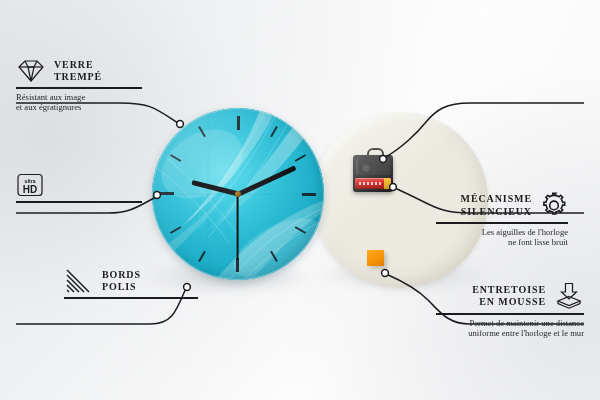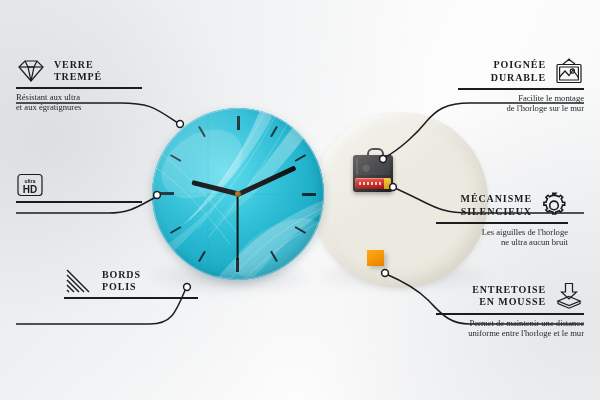--- a/index.html
+++ b/index.html
@@ -357,21 +357,21 @@
           <path d="M3,9 H27"></path>
           <path d="M9,3 L12,9 L15,23"></path>
           <path d="M21,3 L18,9 L15,23"></path>
           <path d="M12,9 H18"></path>
         </g>
       </svg>
       <div class="title">VERRE
 TREMPÉ</div>
     </div>
     <div class="rule"></div>
-    <div class="desc">Résistant aux ultra
+    <div class="desc">Résistant aux image
 et aux égratignures</div>
   </div>
 
   <div class="callout left" style="left:16px; top:172px; width:126px;">
     <div class="head">
       <svg class="icon" width="28" height="26" viewBox="0 0 28 26">
         <rect x="2" y="2.5" width="24" height="21" rx="3" fill="none" stroke="#1b1c1e" stroke-width="1.2"></rect>
         <text x="14" y="11" text-anchor="middle" font-family="Liberation Sans, sans-serif" font-size="5" font-weight="bold" fill="#1b1c1e">ultra</text>
         <text x="14" y="20.5" text-anchor="middle" font-family="Liberation Sans, sans-serif" font-size="10" font-weight="bold" fill="#1b1c1e">HD</text>
       </svg>
@@ -389,39 +389,20 @@
           <path d="M3,17 L10,24"></path>
           <path d="M3,22 L5,24"></path>
         </g>
       </svg>
       <div class="title">BORDS
 POLIS</div>
     </div>
     <div class="rule"></div>
   </div>
 
-  <div class="callout right" style="left:458px; top:58px; width:126px;">
-    <div class="head">
-      <div class="title">POIGNÉE
-DURABLE</div>
-      <svg class="icon" width="30" height="27" viewBox="0 0 30 27">
-        <g fill="none" stroke="#1b1c1e" stroke-width="1.2">
-          <path d="M15,1.5 L9,6 M15,1.5 L21,6"></path>
-          <circle cx="15" cy="1.8" r="1.2" fill="#1b1c1e" stroke="none"></circle>
-          <rect x="3" y="6.5" width="24" height="18" rx="1"></rect>
-          <rect x="5.6" y="9" width="18.8" height="13" rx="0.6"></rect>
-          <path d="M5.6,19 L11,13 L15,17.5 L19,12 L24.4,19.5"></path>
-          <circle cx="18.4" cy="13" r="2.1"></circle>
-        </g>
-      </svg>
-    </div>
-    <div class="rule"></div>
-    <div class="desc">Facilite le montage
-de l'horloge sur le mur</div>
-  </div>
 
   <div class="callout right" style="left:436px; top:172px; width:132px;margin-top:20px;">
     <div class="head">
       <div class="title">MÉCANISME
 SILENCIEUX</div>
       <svg class="icon" width="28" height="27" viewBox="0 0 28 27">
         <g fill="none" stroke="#1b1c1e" stroke-width="1.6">
           <path d="M14,3.4 a10.2,10.2 0 0 1 5.1,1.37 l1.5,-1.5 2.1,2.1 -1.5,1.5
                    a10.2,10.2 0 0 1 1.37,3.31 l2.12,0 0,2.97 -2.12,0
                    a10.2,10.2 0 0 1 -1.37,3.31 l1.5,1.5 -2.1,2.1 -1.5,-1.5
@@ -429,21 +410,21 @@
                    a10.2,10.2 0 0 1 -3.31,-1.37 l-1.5,1.5 -2.1,-2.1 1.5,-1.5
                    a10.2,10.2 0 0 1 -1.37,-3.31 l-2.12,0 0,-2.97 2.12,0
                    a10.2,10.2 0 0 1 1.37,-3.31 l-1.5,-1.5 2.1,-2.1 1.5,1.5
                    a10.2,10.2 0 0 1 3.31,-1.37 l0,-2.12 2.97,0 z" transform="translate(0,0)"></path>
           <circle cx="14" cy="13.4" r="4.3"></circle>
         </g>
       </svg>
     </div>
     <div class="rule"></div>
     <div class="desc">Les aiguilles de l'horloge
-ne ultra aucun bruit</div>
+ne font lisse bruit</div>
   </div>
 
   <div class="callout right" style="left:436px; top:282px; width:148px;">
     <div class="head">
       <div class="title">ENTRETOISE
 EN MOUSSE</div>
       <svg class="icon" width="30" height="28" viewBox="0 0 30 28">
         <g fill="none" stroke="#1b1c1e" stroke-width="1.2">
           <path d="M11.5,1.5 h7 v8.5 h4 l-7.5,7 -7.5,-7 h4 z"></path>
           <path d="M15,14.5 L26,19 L15,23.5 L4,19 Z"></path>

